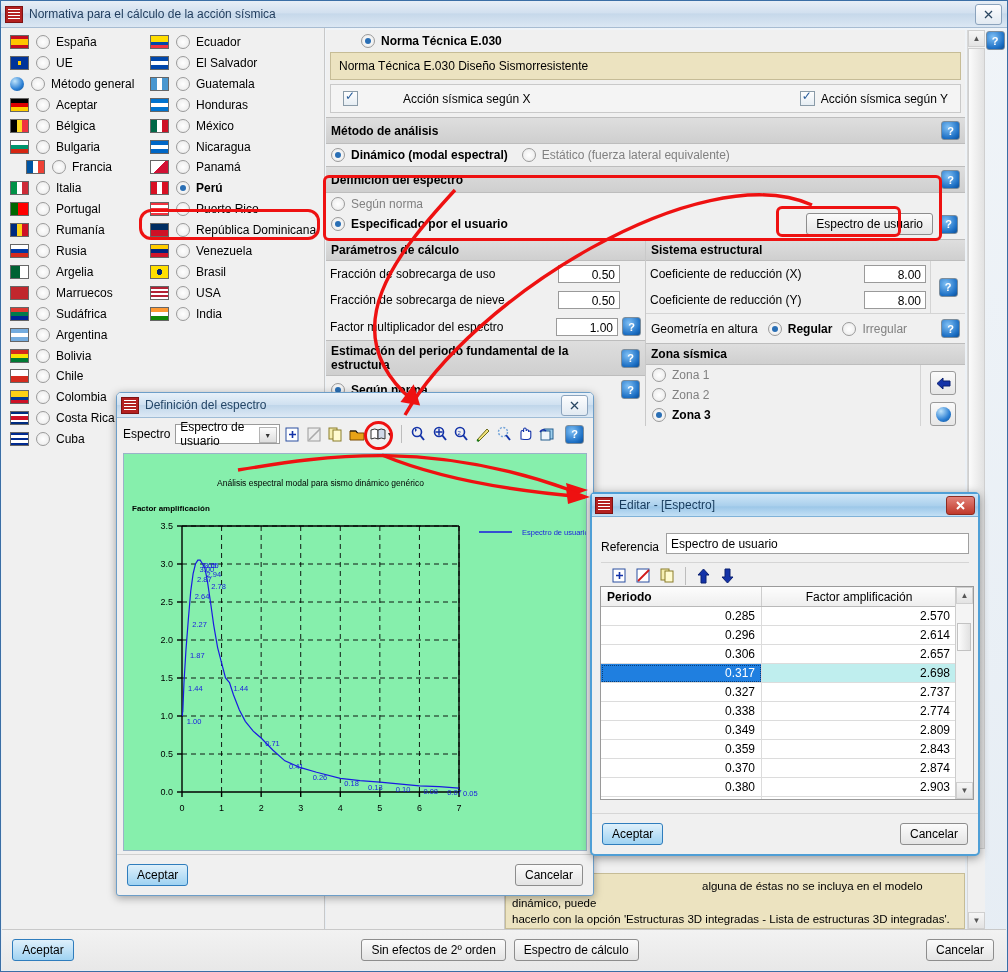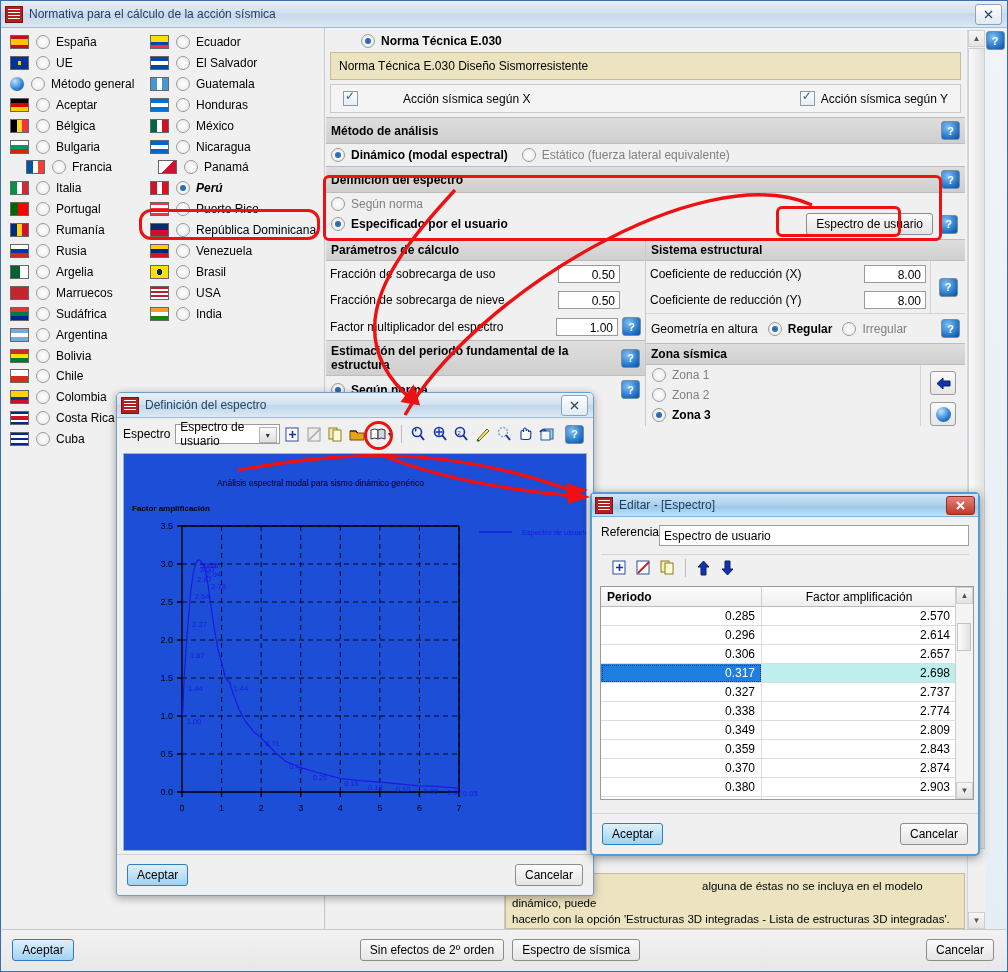--- a/index.html
+++ b/index.html
@@ -60,21 +60,21 @@
   .flag{width:17px;height:12px;border:1px solid #666;flex:none;margin-right:7px;background:#ccc;}
   .radio{
     width:12px;height:12px;border-radius:50%;
     border:1px solid #9a9a9a;background:radial-gradient(#ffffff,#e8e8e8);
     flex:none;margin-right:6px;position:relative;
   }
   .radio.on::after{
     content:"";position:absolute;left:3px;top:3px;width:6px;height:6px;
     border-radius:50%;background:#2a6fb5;
   }
-  .ctry.sel{font-weight:bold;font-style:italic;}
+  .ctry.sel{font-weight:bold;}
   #peru-hl{
     position:absolute;left:137px;top:181px;width:175px;height:25px;
     border:3px solid #ee1111;border-radius:12px;pointer-events:none;
   }
 
   
   #right{
     position:absolute;left:325px;top:29px;right:42px;bottom:42px;
     background:#f0f0f0;
     box-sizing:border-box;
@@ -217,21 +217,21 @@
   }
   .combo .arw{
     position:absolute;right:2px;top:2px;width:16px;height:14px;
     background:linear-gradient(#fbfbfb,#dedede);border:1px solid #b4b4b4;
     display:flex;align-items:center;justify-content:center;font-size:7px;color:#333;
   }
   .tico{width:19px;height:19px;display:flex;align-items:center;justify-content:center;cursor:pointer;}
   .tsep{width:1px;height:18px;background:#bdbdbd;margin:0 3px;}
   #chartbox{
     position:absolute;left:6px;top:60px;width:464px;height:398px;
-    background:#1d4ed8;border:1px solid #9ab3c8;box-sizing:border-box;
+    background:#86efac;border:1px solid #9ab3c8;box-sizing:border-box;
   }
   #open-hl{
     position:absolute;left:247px;top:28px;width:23px;height:23px;
     border:3px solid #ee1111;border-radius:50%;pointer-events:none;z-index:40;
   }
   .dlgfooter{
     position:absolute;left:0;right:0;bottom:0;height:40px;
     border-top:1px solid #d0d0d0;
     display:flex;align-items:center;
   }
@@ -249,21 +249,21 @@
     display:flex;align-items:center;padding:0 3px;position:relative;
     border-bottom:1px solid #7fb2d8;
   }
   .closeRed{
     position:absolute;right:3px;top:2px;width:27px;height:17px;
     background:linear-gradient(#e3837a,#c0392b);
     border:1px solid #8d2b20;border-radius:3px;color:#fff;
     font-size:11px;font-weight:bold;
     display:flex;align-items:center;justify-content:center;cursor:pointer;
   }
-  .reffrow{display:flex;align-items:flex-start;padding:8px 9px 4px 9px;}
+  .reffrow{display:flex;align-items:flex-end;padding:16px 9px 4px 9px;gap:7px;}
   .reffrow input{
     flex:1;height:21px;border:1px solid #a0a0a0;background:#fff;
     font-size:12px;font-family:"Liberation Sans",sans-serif;padding:0 4px;
     box-sizing:border-box;
   }
   .tools2{display:flex;align-items:center;gap:5px;padding:3px 9px 5px 9px;border-top:1px solid #d5d5d5;margin:4px 9px 0 9px;}
   #grid{
     position:absolute;left:8px;top:92px;width:374px;height:214px;
     border:1px solid #9a9a9a;background:#fff;box-sizing:border-box;
     overflow:hidden;
@@ -444,21 +444,21 @@
         <div class="ctry" style="left: 148px; top: 87.6px;">
           <span class="flag" style="background: linear-gradient(90deg, rgb(0, 104, 71) 0px, rgb(0, 104, 71) 33%, rgb(255, 255, 255) 33%, rgb(255, 255, 255) 66%, rgb(206, 17, 38) 66%);"></span>
           <span class="radio"></span>
           <span>México</span>
         </div>
         <div class="ctry" style="left: 148px; top: 108.5px;">
           <span class="flag" style="background: linear-gradient(rgb(0, 103, 198) 0px, rgb(0, 103, 198) 33%, rgb(255, 255, 255) 33%, rgb(255, 255, 255) 66%, rgb(0, 103, 198) 66%);"></span>
           <span class="radio"></span>
           <span>Nicaragua</span>
         </div>
-        <div class="ctry" style="left: 156px; top: 129.4px;">
+        <div class="ctry" style="left: 148px; top: 129.4px;">
           <span class="flag" style="background: linear-gradient(135deg, rgb(255, 255, 255) 0px, rgb(255, 255, 255) 50%, rgb(210, 16, 52) 50%);"></span>
           <span class="radio"></span>
           <span>Panamá</span>
         </div>
         <div class="ctry sel" style="left: 148px; top: 150.3px;">
           <span class="flag" style="background: linear-gradient(90deg, rgb(217, 16, 35) 0px, rgb(217, 16, 35) 33%, rgb(255, 255, 255) 33%, rgb(255, 255, 255) 66%, rgb(217, 16, 35) 66%);"></span>
           <span class="radio on"></span>
           <span>Perú</span>
         </div>
         <div class="ctry" style="left: 148px; top: 171.2px;">
@@ -677,21 +677,21 @@
   </div>
 
   <div id="righthelp">
     <span class="helpico">?</span>
   </div>
 
   <div id="footer">
     <button class="btn primary" style="margin-left:10px;min-width:62px;">Aceptar</button>
     <span style="flex:1"></span>
     <button class="btn" style="margin-right:8px;">Sin efectos de 2º orden</button>
-    <button class="btn">Espectro de sísmica</button>
+    <button class="btn">Espectro de cálculo</button>
     <span style="flex:1"></span>
     <button class="btn" style="margin-right:12px;min-width:62px;">Cancelar</button>
   </div>
 </div>
 
 <div id="dlg1">
   <div class="dlgtitle">
     <span class="appicon"></span>
     <span class="t">Definición del espectro</span>
     <div class="winbtn" style="top:2px;">

